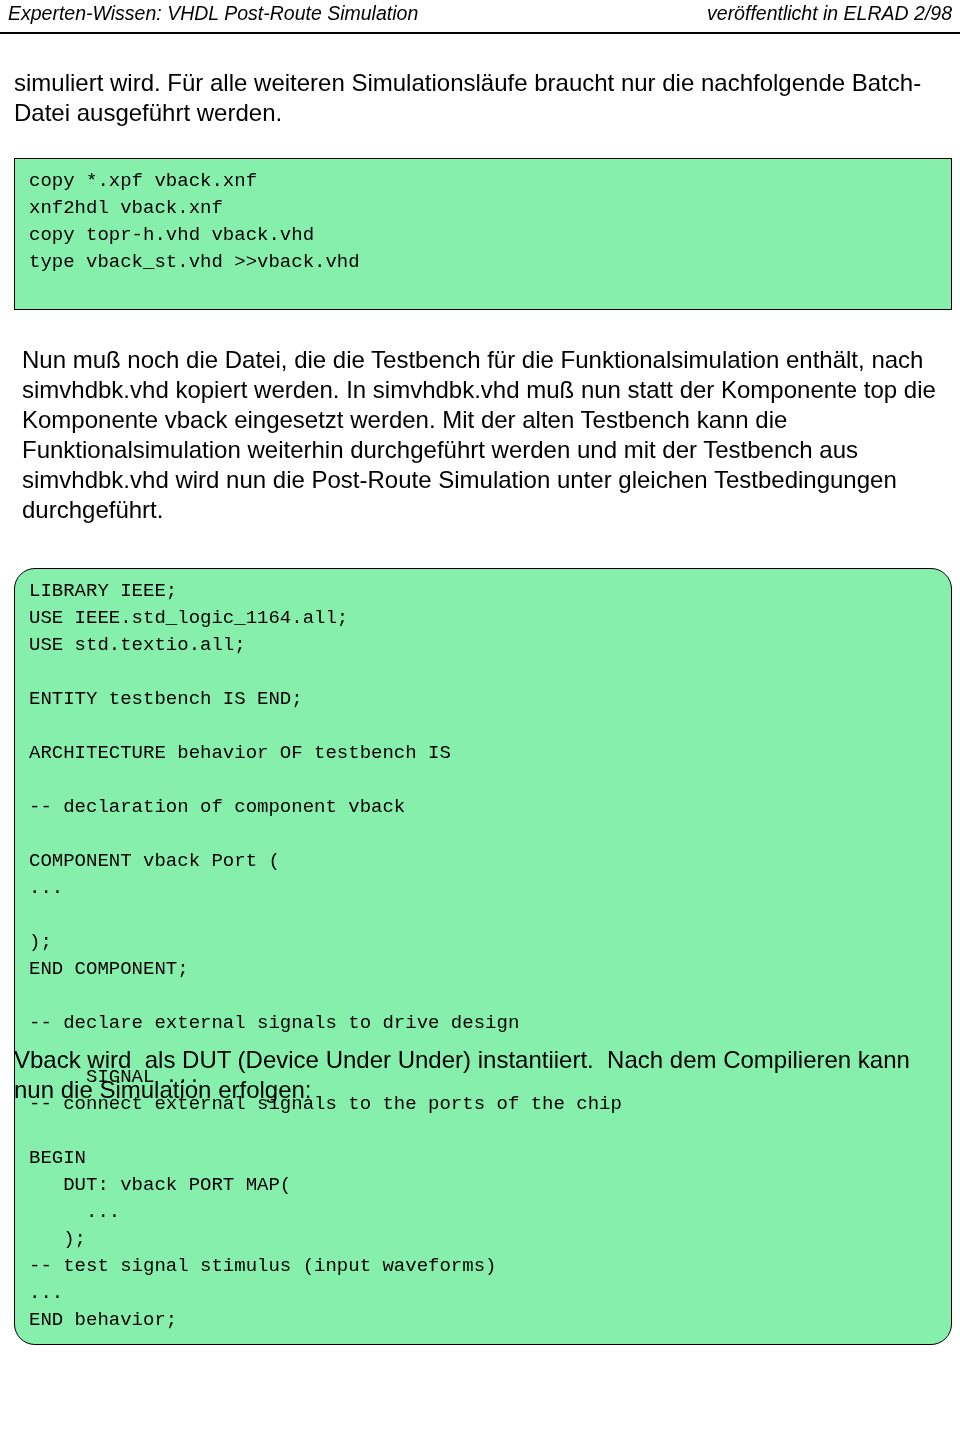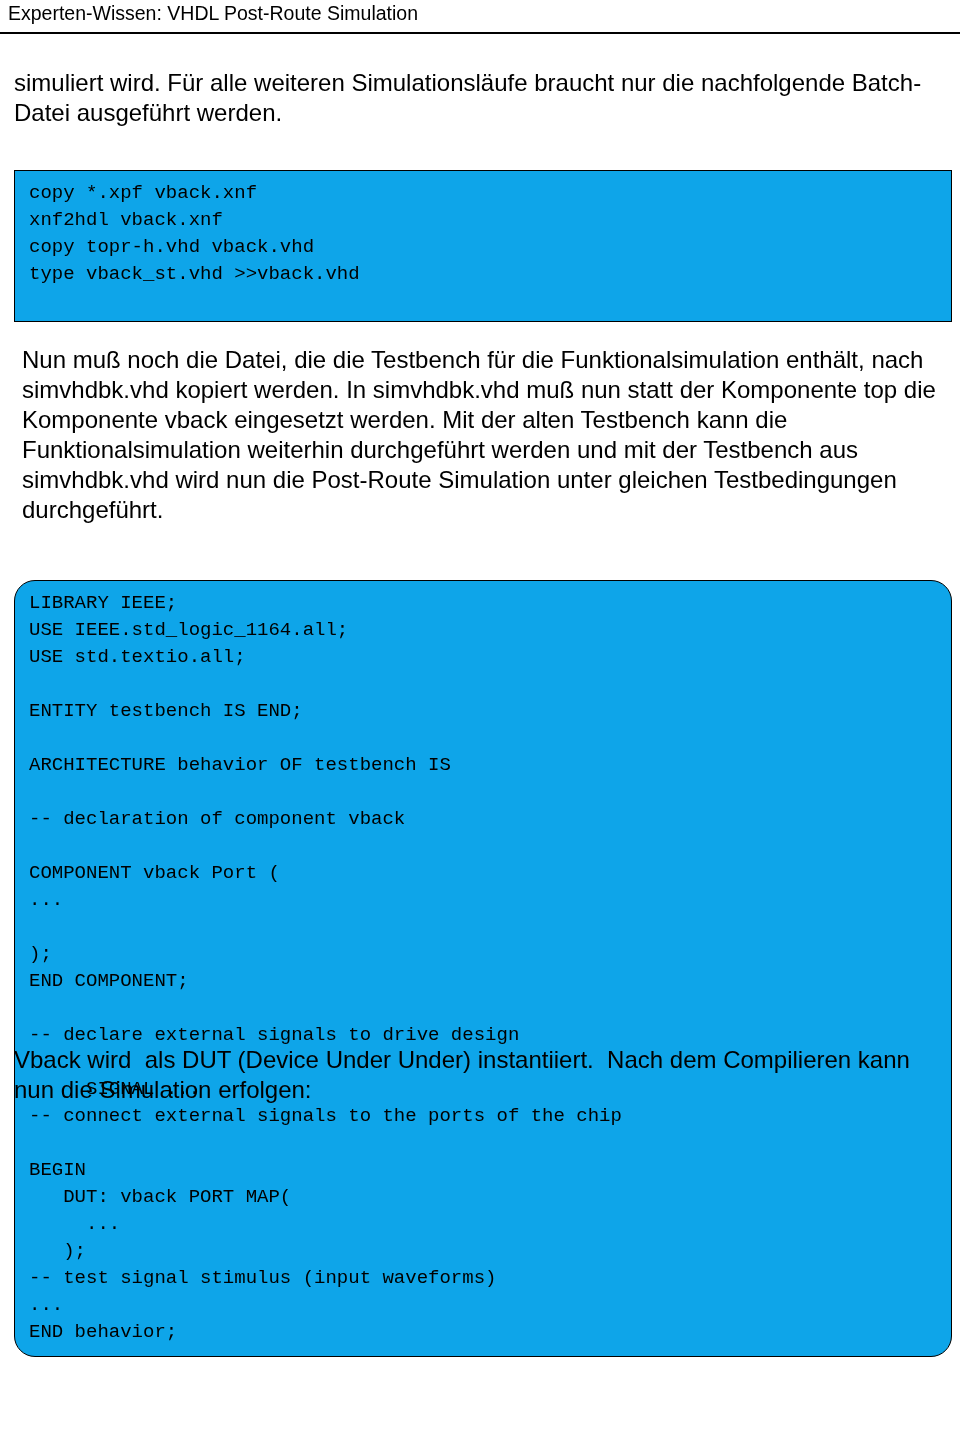--- a/index.html
+++ b/index.html
@@ -31,20 +31,21 @@
     border-bottom: 2px solid #000000;
     box-sizing: border-box;
   }
   .page-header .hdr-inner {
     position: relative;
     width: 960px;
     height: 32px;
     display: flex;
     align-items: flex-start;
     justify-content: space-between;
+    font-style: italic;
   }
   .hdr-left {
     font-size: 19.5px;
     line-height: 26px;
     padding-left: 8px;
     white-space: nowrap;
   }
   .hdr-right {
     font-size: 19.5px;
     line-height: 26px;
@@ -82,24 +83,23 @@
     position: absolute;
     left: 14px;
     top: 1011px;
     width: 930px;
   }
 
   
   .code-box {
     position: absolute;
     border: 1.5px solid #000000;
-    background: #0ea5e9;
+    background: #86efac;
     box-sizing: border-box;
     overflow: hidden;
-    margin-top: 12px;
   }
   .code-box pre {
     margin: 0;
     font-family: "Liberation Mono", "DejaVu Sans Mono", monospace;
     font-size: 19px;
     line-height: 27px;
     color: #000000;
     white-space: pre;
     padding: 9px 0 9px 14px;
   }
@@ -118,20 +118,21 @@
   }
 </style>
 </head>
 <body>
 
 <div class="page">
 
   <div class="page-header">
     <div class="hdr-inner">
       <span class="hdr-left">Experten-Wissen: VHDL Post-Route Simulation</span>
+      <span class="hdr-right">veröffentlicht in ELRAD 2/98</span>
     </div>
   </div>
 
   <div class="content">
 
     <p class="body-par par-intro">simuliert wird. Für alle weiteren Simulationsläufe braucht nur die nachfolgende Batch-Datei ausgeführt werden.</p>
 
     <div class="code-box" id="code-box-batch">
       <pre>copy *.xpf vback.xnf
 xnf2hdl vback.xnf

